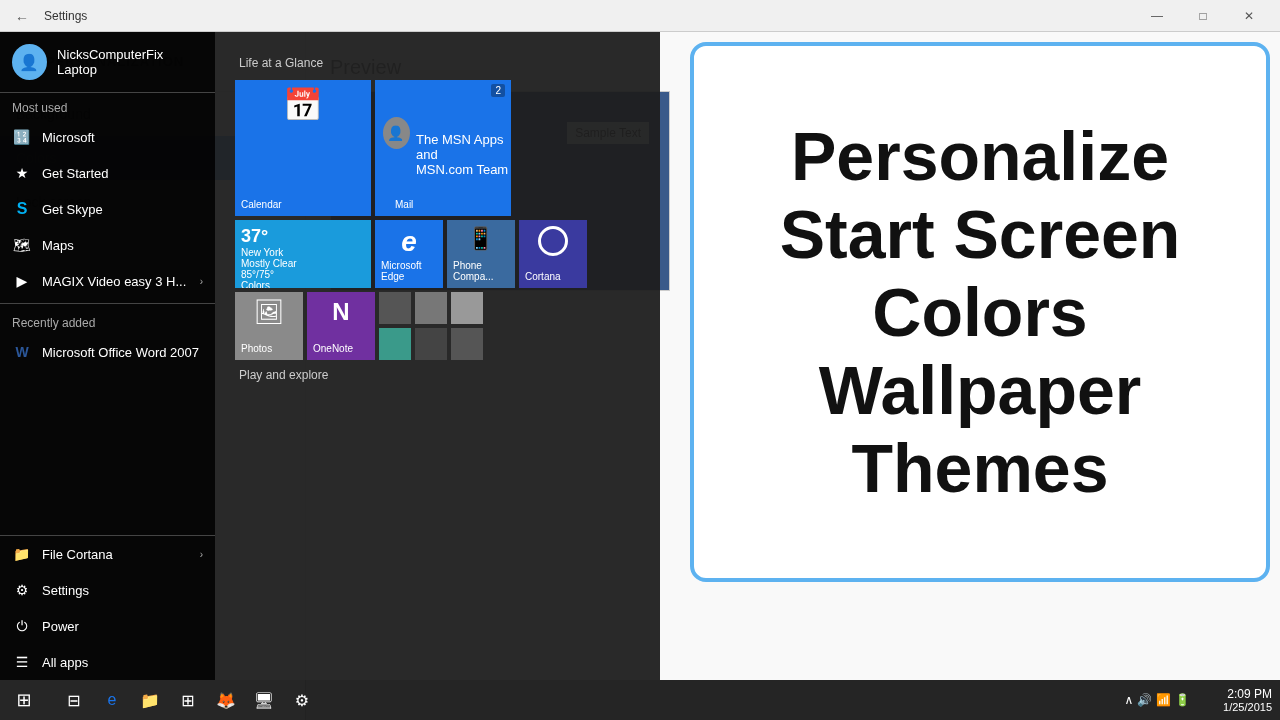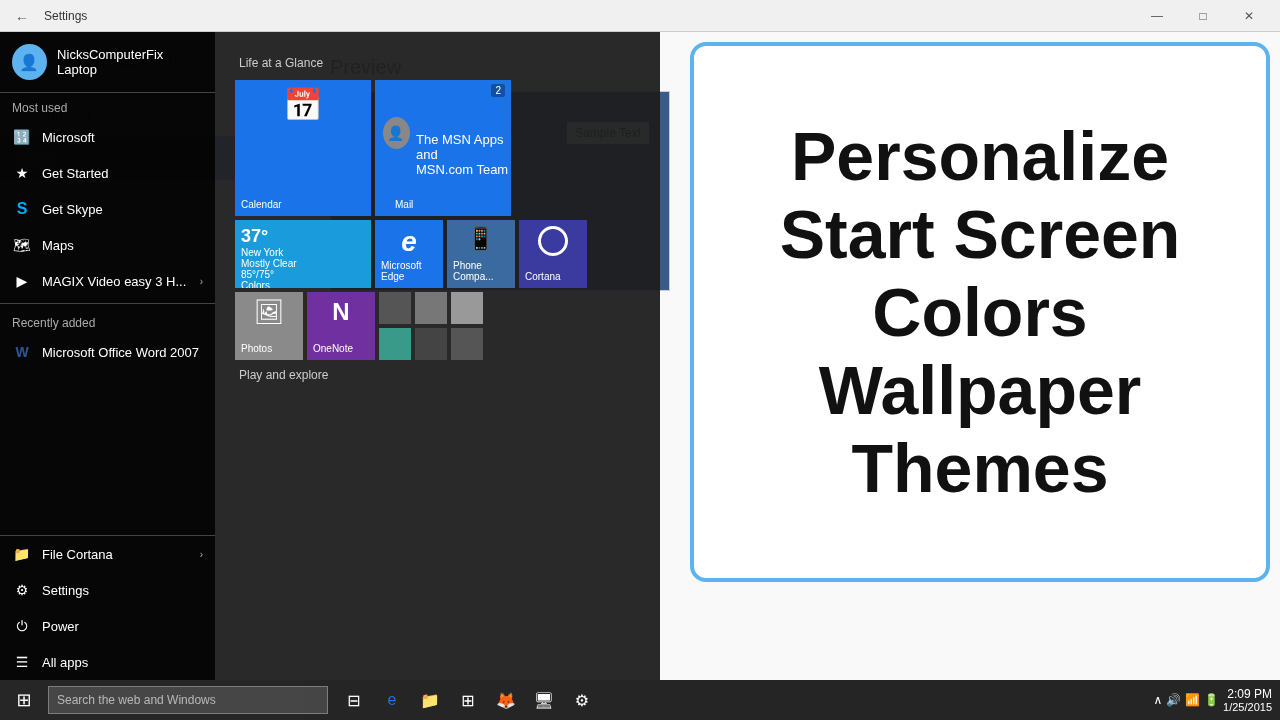--- a/index.html
+++ b/index.html
@@ -113,21 +113,21 @@
     .search-bar {
       flex: 1; max-width: 280px; height: 28px; background: rgba(255,255,255,0.15);
       border: 1px solid rgba(255,255,255,0.3); color: #fff; padding: 0 8px;
       font-size: 12px; display: flex; align-items: center; cursor: text;
     }
     .taskbar-icons { display: flex; align-items: center; gap: 2px; margin-left: 8px; }
     .taskbar-icon { width: 36px; height: 40px; display: flex; align-items: center; justify-content: center; color: #fff; font-size: 16px; cursor: pointer; }
     .taskbar-right { margin-left: auto; display: flex; align-items: center; gap: 4px; padding-right: 8px; }
     .taskbar-tray { display: flex; align-items: center; gap: 4px; }
     .tray-icon { color: #fff; font-size: 12px; cursor: pointer; }
-    .clock { color: #fff; font-size: 11px; text-align: right; }
+    .clock { color: #fff; font-size: 11px; text-align: right; margin-left: 29px; }
     .clock-time { font-size: 12px; }
     .clock-date { font-size: 11px; }
 
     
     .annotation-box {
       position: absolute;
       top: 42px; right: 10px;
       width: 580px; height: 540px;
       background: #fff;
       border: 4px solid #5db2f0;
@@ -305,23 +305,20 @@
 <div class="annotation-box">
   <div class="annotation-text">
     Personalize<br>Start Screen<br>Colors<br>Wallpaper<br>Themes
   </div>
 </div>
 
 <div class="taskbar">
   <div class="start-btn">
     <span>⊞</span>
   </div>
-  <div class="search-bar">
-    <span style="color:rgba(255,255,255,0.6); font-size:12px;">Search the web and Windows</span>
-  </div>
   <div class="taskbar-icons">
     <div class="taskbar-icon">⊟</div>
     <div class="taskbar-icon" style="color:#1a73e8;">e</div>
     <div class="taskbar-icon">📁</div>
     <div class="taskbar-icon">⊞</div>
     <div class="taskbar-icon">🦊</div>
     <div class="taskbar-icon">🖥</div>
     <div class="taskbar-icon">⚙</div>
   </div>
   <div class="taskbar-right">

